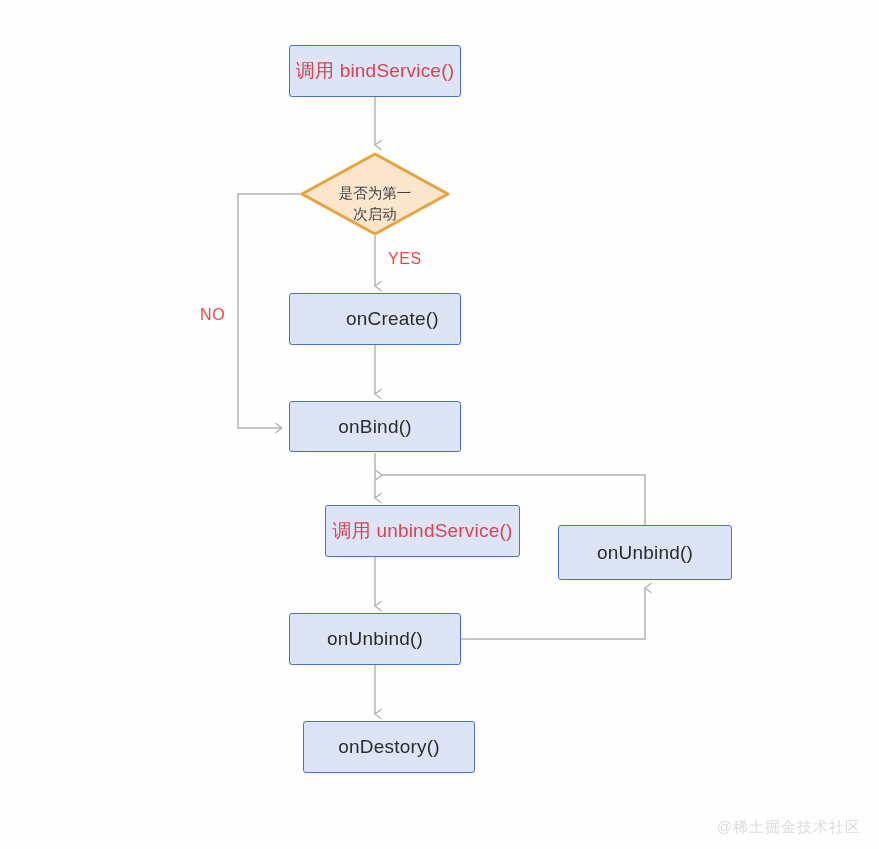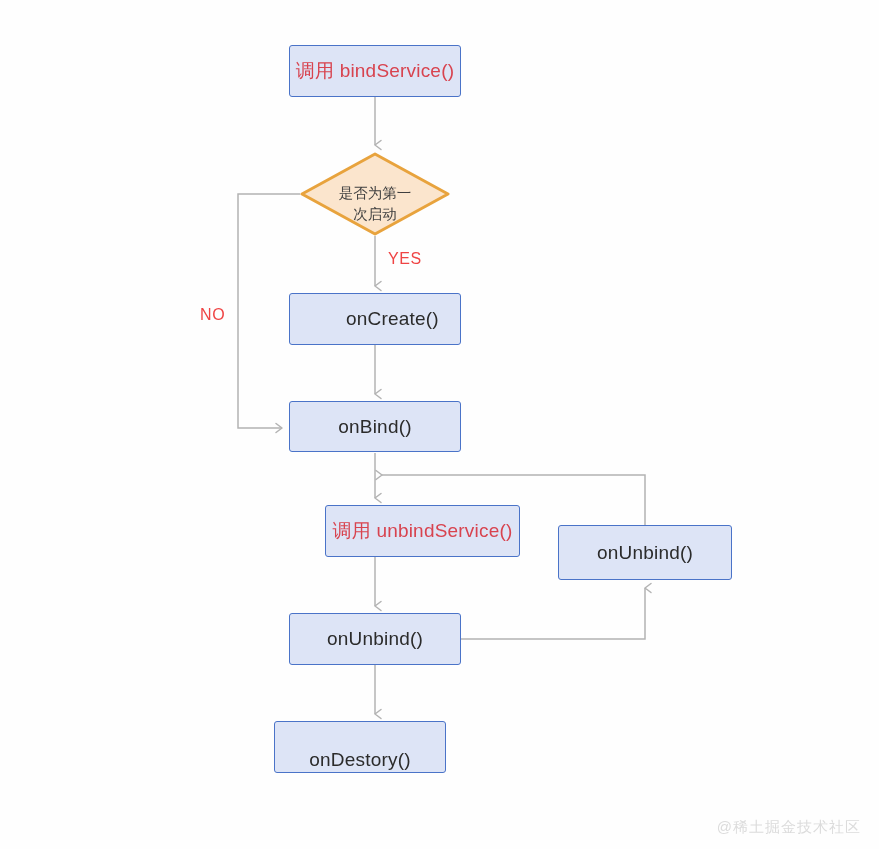--- a/index.html
+++ b/index.html
@@ -151,21 +151,21 @@
   </div>
 
   <div class="node box" style="left:558px; top:525px; width:174px; height:55px;">
     <span>onUnbind()</span>
   </div>
 
   <div class="node box" style="left:289px; top:613px; width:172px; height:52px;">
     <span>onUnbind()</span>
   </div>
 
-  <div class="node box" style="left:274px; top:721px; width:172px; height:52px;align-items:flex-end;">
+  <div class="node box" style="left:303px; top:721px; width:172px; height:52px;">
     <span>onDestory()</span>
   </div>
 
   <div class="edge-label" style="left:388px; top:250px;">YES</div>
   <div class="edge-label" style="left:200px; top:291px;margin-top:15px;">NO</div>
 
   <div class="watermark">@稀土掘金技术社区</div>
 
 </div>
 

